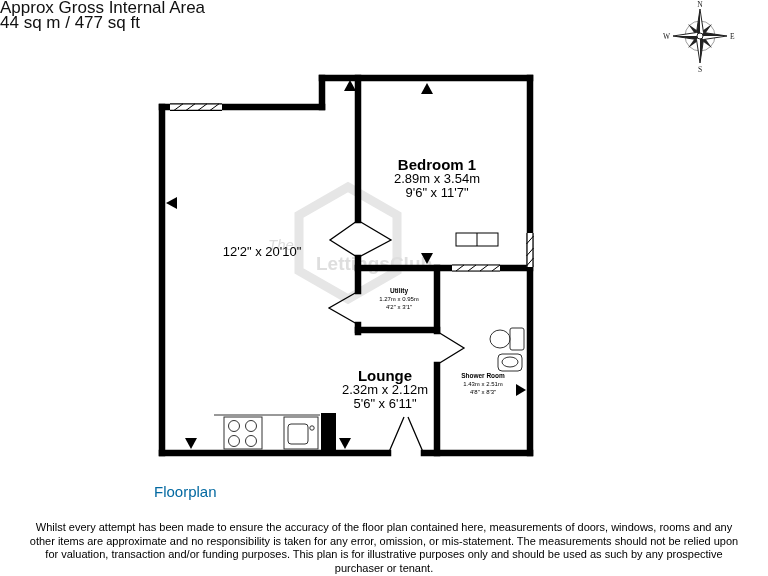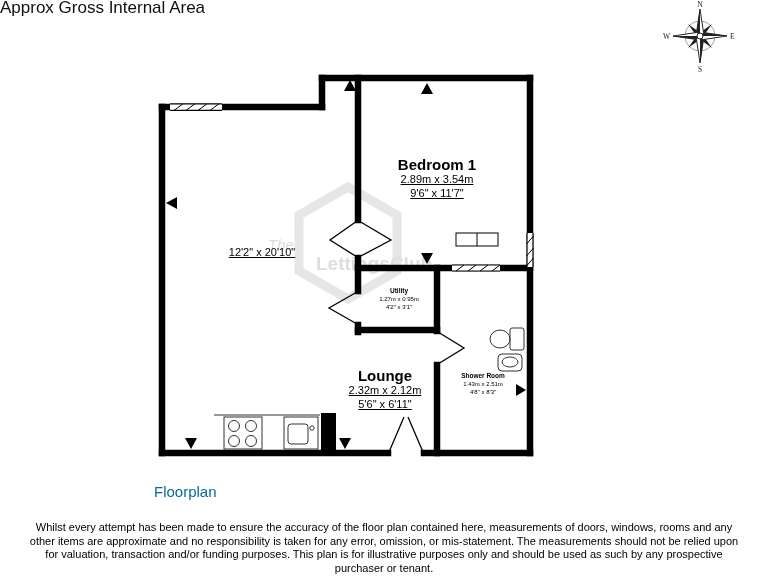--- a/index.html
+++ b/index.html
@@ -15,21 +15,21 @@
   .header {
     left:0; top:10; width:680px;
     text-align:left;
     font-weight:normal;
     font-size:17px;
     line-height:15px;
   }
   .room-label { position:absolute; text-align:center; color:#000; }
   .room-label .rname { font-weight:bold; }
   .lg .rname { font-size:15px; line-height:14px; }
-  .lg .rdim  { font-size:11px; line-height:14px;text-decoration:underline; }
+  .lg .rdim  { font-size:13px; line-height:14px; }
   .sm .rname { font-size:6.5px;  line-height:8px; }
   .sm .rdim  { font-size:6px;    line-height:8px; }
   .caption { left:154px; top:483px; font-size:15px; color:#0369a1; }
   .disclaimer {
     left:24px; top:521px; width:720px;
     text-align:center;
     font-size:11px;
     line-height:13.5px;
     color:#000;
   }
@@ -39,20 +39,21 @@
     fill:#222;
   }
   svg text.wm-small { font-size:15px; fill:#dcdcdc; font-style:italic; }
   svg text.wm-big   { font-size:19px; fill:#dedede; font-weight:bold; }
 </style>
 </head>
 <body>
 
 <div class="abs header">
   <div>Approx Gross Internal Area</div>
+  <div>44 sq m / 477 sq ft</div>
 </div>
 
 <svg class="abs" style="left:0;top:0" width="768" height="576" viewBox="0 0 768 576">
 
   <g>
     <polygon points="348,187 397,215 397,271 348,299 299,271 299,215" fill="none" stroke="#e6e6e6" stroke-width="9"></polygon>
     <text x="268" y="250" class="wm-small">The</text>
     <text x="316" y="270" class="wm-big">LettingsClub</text>
   </g>
 

